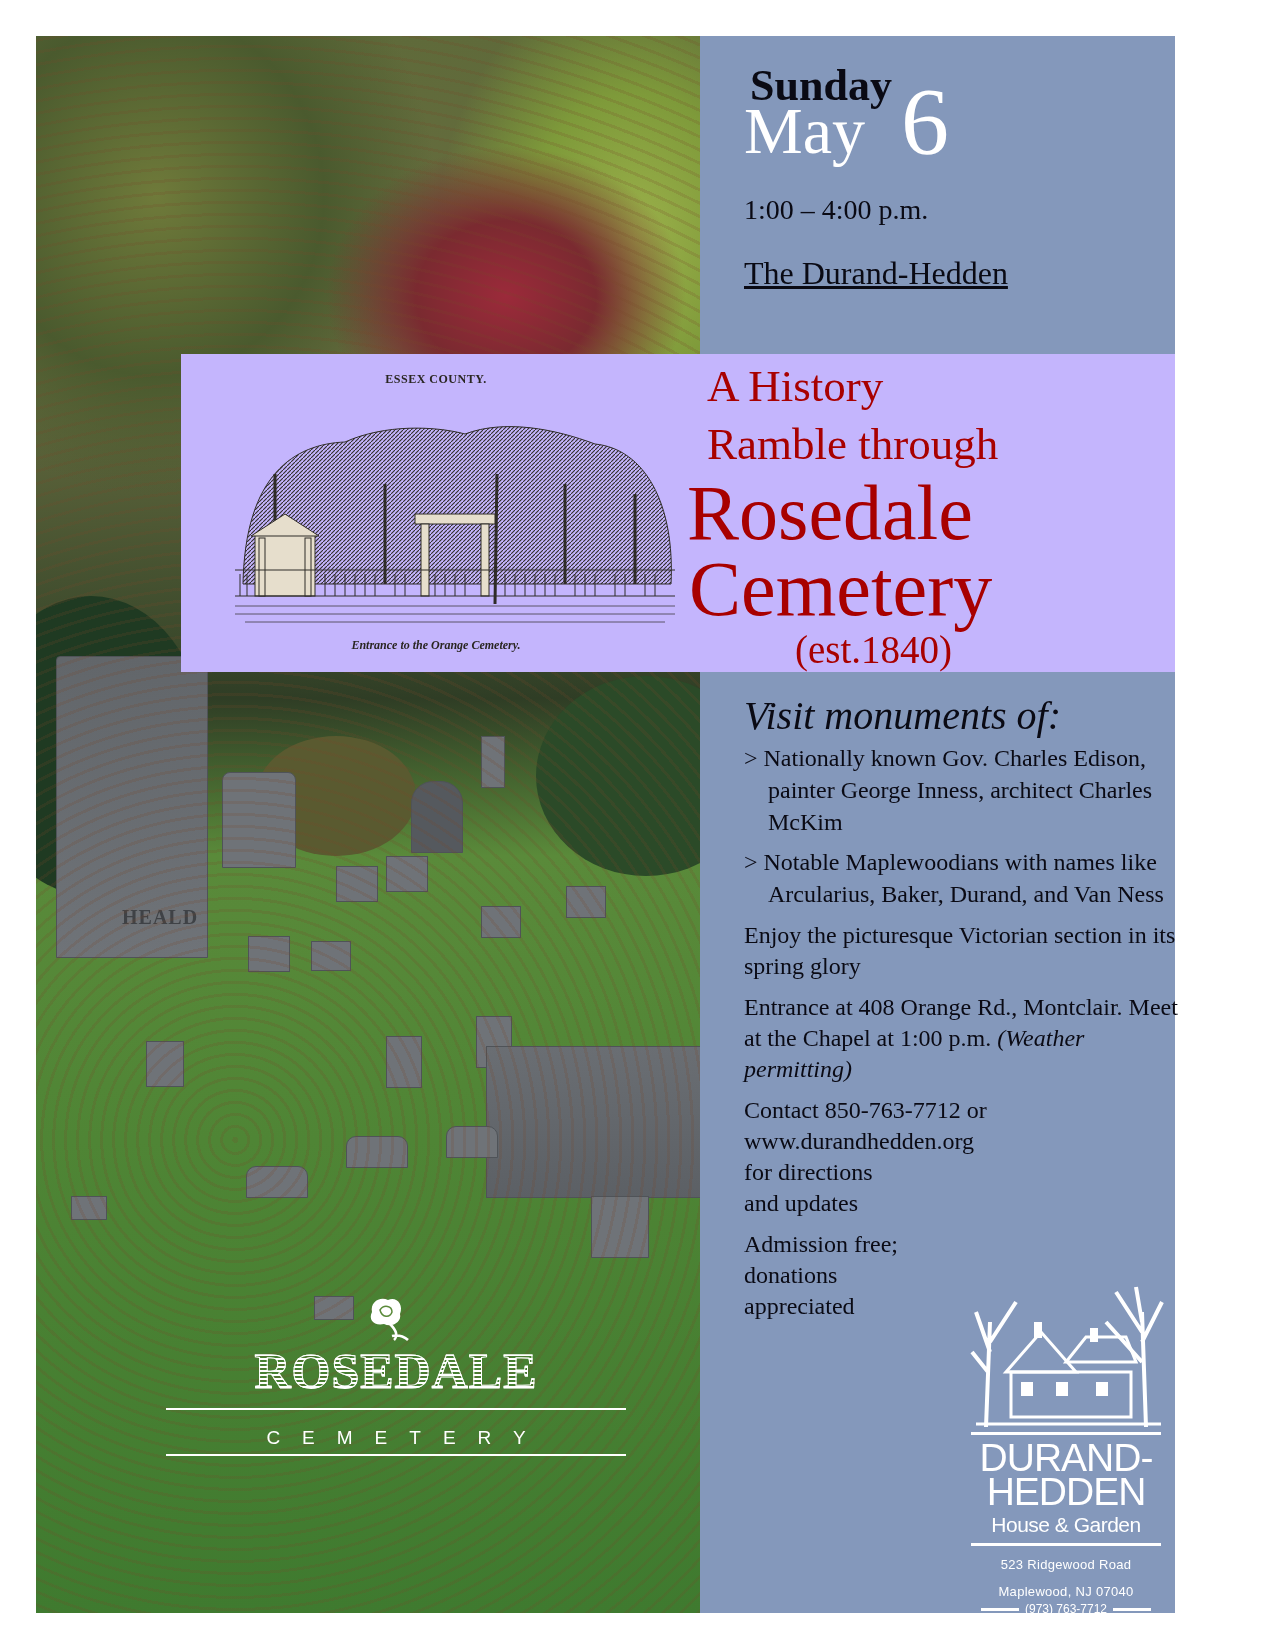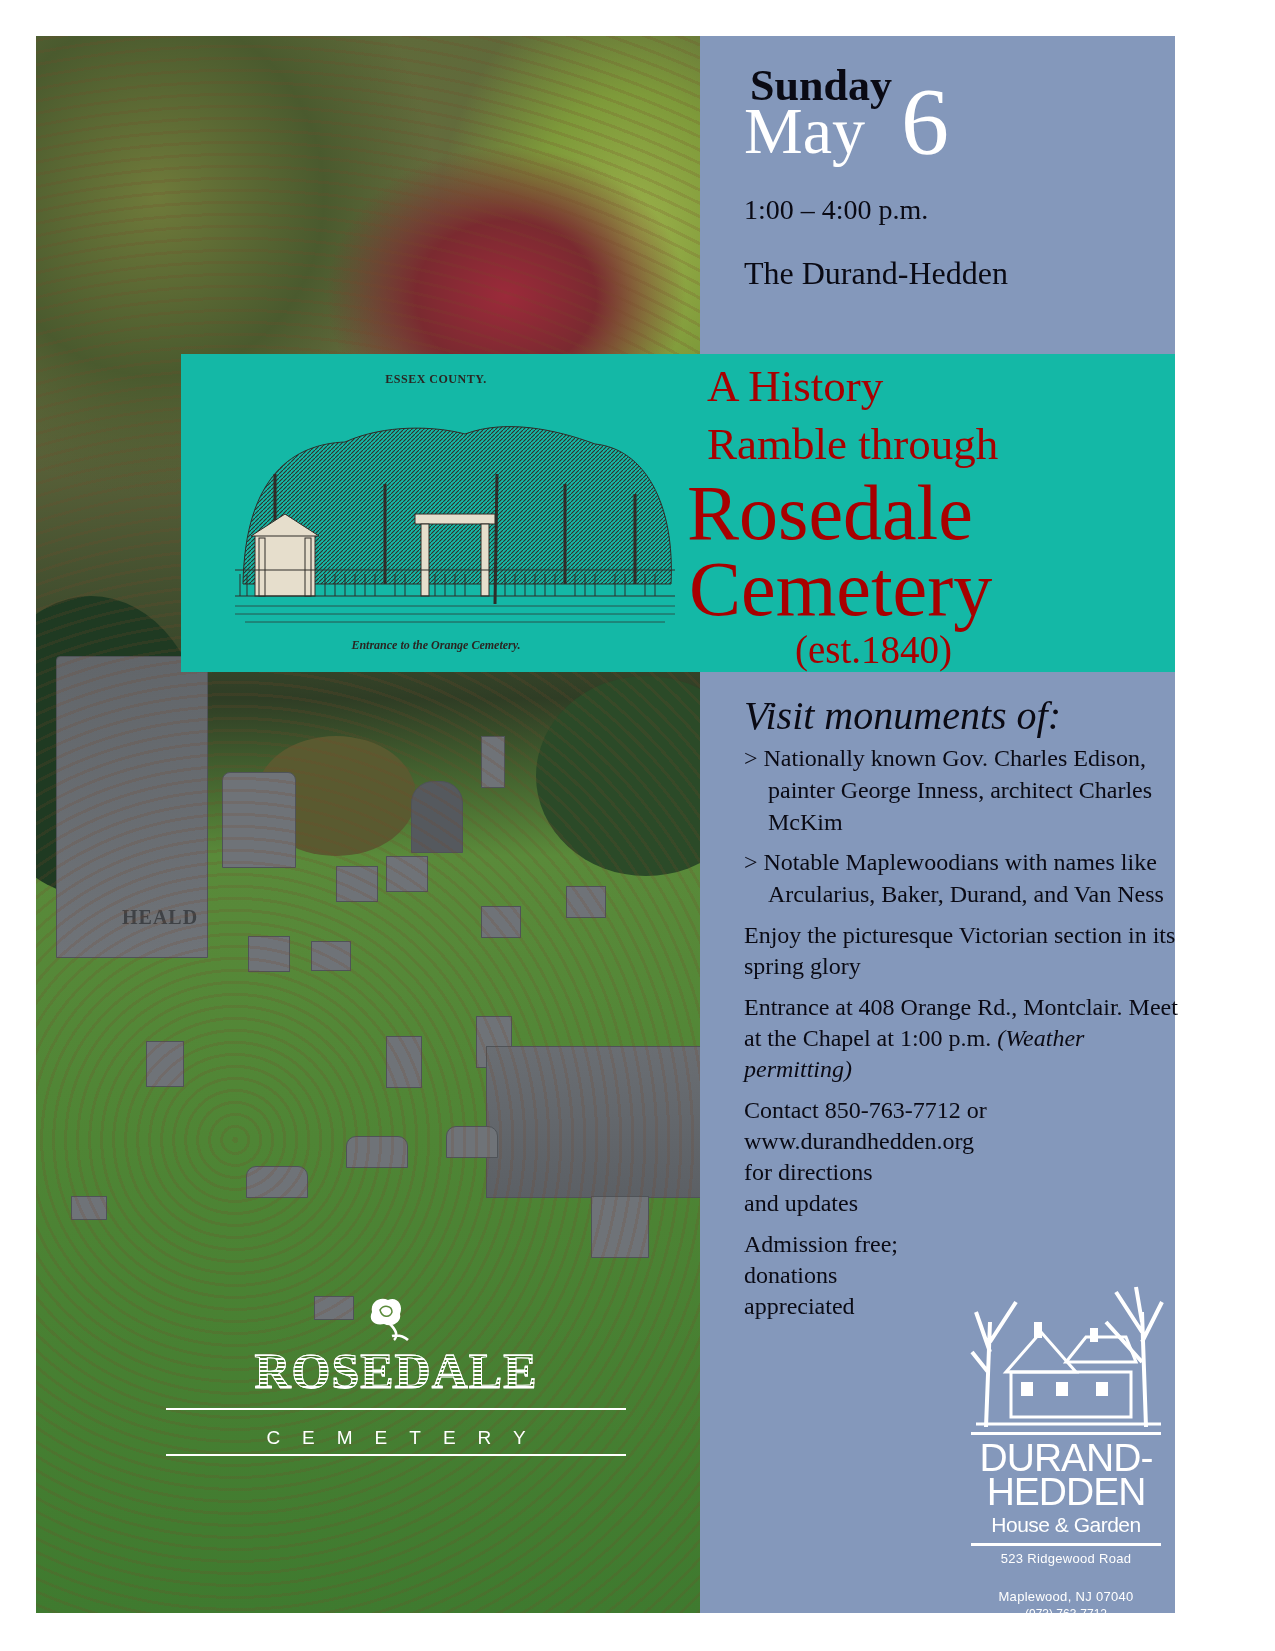--- a/index.html
+++ b/index.html
@@ -10,52 +10,52 @@
       radial-gradient(ellipse 180px 150px at 470px 260px, #9b2a3a 0%, #7a2a30 50%, rgba(122,42,48,0) 100%),
       radial-gradient(ellipse 200px 260px at 600px 200px, #9bb04a 0%, #7e9a3a 55%, rgba(126,154,58,0) 100%),
       radial-gradient(ellipse 280px 300px at 120px 160px, #6f7a3a 0%, #4a5a2e 60%, rgba(74,90,46,0) 100%),
       linear-gradient(180deg, #5f6a3a 0%, #6a6e40 20%, #3c4a2c 38%, #2f3d25 42%, #5a8a3a 52%, #4f8535 70%, #3f7a2f 100%);
   }
   .photo .monument { position:absolute; background:#6f7378; border:1px solid #4f5358; }
   .photo .bush { position:absolute; border-radius:50%; background:#2e4a25; }
   .photo .leafy { position:absolute; inset:0; background:
       repeating-radial-gradient(circle at 30% 70%, rgba(120,70,40,.18) 0 3px, rgba(0,0,0,0) 3px 12px); }
   .blue { position:absolute; left:664px; top:0; width:475px; height:1577px; background:#8498bb; }
-  .band { position:absolute; left:145px; top:318px; width:994px; height:318px; background:#14b8a6; }
+  .band { position:absolute; left:145px; top:318px; width:994px; height:318px; background:#c4b5fd; }
   .engraving { position:absolute; left:10px; top:18px; width:490px; height:295px; }
   .engraving .caption-top { position:absolute; left:0; width:100%; top:0; text-align:center; font-size:12px; font-weight:bold; letter-spacing:.5px; color:#2a2622; }
   .engraving .art { position:absolute; left:44px; top:42px; width:440px; height:228px; }
   .engraving .caption-bottom { position:absolute; left:0; width:100%; top:266px; text-align:center; font-size:12px; font-style:italic; font-weight:bold; color:#2a2622; }
   .title { position:absolute; left:506px; top:10px; color:#a80000; }
   .title .l1 { position:absolute; left:20px; top:0; font-size:45px; white-space:nowrap; line-height:1; }
   .title .l2 { position:absolute; left:20px; top:58px; font-size:45px; white-space:nowrap; line-height:1; }
   .title .l3 { position:absolute; left:0; top:110px; font-size:78px; white-space:nowrap; line-height:1; }
   .title .l4 { position:absolute; left:2px; top:186px; font-size:78px; white-space:nowrap; line-height:1; }
   .title .l5 { position:absolute; left:108px; top:266px; font-size:39px; white-space:nowrap; line-height:1; }
   .date-sunday { position:absolute; left:714px; top:28px; font-size:44px; font-weight:bold; color:#0a0a14; line-height:1; }
   .date-may { position:absolute; left:708px; top:62px; font-size:66px; color:#ffffff; line-height:1; }
   .date-six { position:absolute; left:865px; top:38px; font-size:96px; color:#ffffff; line-height:1; }
   .time { position:absolute; left:708px; top:158px; font-size:28px; color:#0a0a14; }
-  .presents { position:absolute; left:708px; top:218px; font-size:32px; color:#0a0a14; line-height:38px; }
+  .presents { position:absolute; left:708px; top:218px; font-size:32px; color:#0a0a14; line-height:38px;text-decoration:underline; }
   .info { position:absolute; left:708px; top:660px; width:440px; color:#0a0a14; }
   .info .heading { font-size:40px; font-style:italic; line-height:1; margin-bottom:6px; }
   .info .bullet { font-size:24px; line-height:32px; padding-left:24px; text-indent:-24px; margin-bottom:8px; }
   .info .para { font-size:24px; line-height:31px; margin-top:10px; }
   .info .para i { font-style:italic; }
   .rosedale-logo { position:absolute; left:130px; top:1260px; width:460px; height:160px; color:#ffffff; text-align:center; }
   .rosedale-logo .rose { position:absolute; left:200px; top:0; width:44px; height:48px; }
   .rosedale-logo .word { position:absolute; left:0; top:50px; width:100%; font-size:50px; letter-spacing:1px; font-weight:bold; -webkit-text-stroke:1px #ffffff; color:transparent; background:repeating-linear-gradient(180deg,#ffffff 0 2px, rgba(255,255,255,0) 2px 4px); -webkit-background-clip:text; background-clip:text; line-height:1; }
   .rosedale-logo .rule { position:absolute; left:0; width:100%; height:2px; background:#ffffff; }
   .rosedale-logo .sub { position:absolute; left:0; top:132px; width:100%; font-family:"Liberation Sans","DejaVu Sans",sans-serif; font-size:19px; letter-spacing:22px; text-indent:22px; line-height:1; }
   .dh-logo { position:absolute; left:920px; top:1246px; width:220px; color:#ffffff; text-align:center; }
   .dh-logo .house { width:200px; height:150px; margin:0 auto; display:block; }
   .dh-logo .rule { height:3px; background:#ffffff; width:190px; margin:0 auto; }
   .dh-logo .name { font-family:"Liberation Sans","DejaVu Sans",sans-serif; font-size:39px; line-height:34px; letter-spacing:-1px; margin-top:6px; font-weight:normal; }
   .dh-logo .sub { font-family:"Liberation Sans","DejaVu Sans",sans-serif; font-size:21px; margin:4px 0 6px; letter-spacing:-.5px; }
-  .dh-logo .addr { font-family:"Liberation Sans","DejaVu Sans",sans-serif; font-size:13px; line-height:21px; letter-spacing:.3px; margin-top:2px; }
+  .dh-logo .addr { font-family:"Liberation Sans","DejaVu Sans",sans-serif; font-size:13px; line-height:21px; letter-spacing:.3px; margin-top:8px; }
   .dh-logo .phone { display:flex; align-items:center; justify-content:center; gap:6px; font-family:"Liberation Sans","DejaVu Sans",sans-serif; font-size:12px; }
   .dh-logo .phone span.dash { display:inline-block; width:38px; height:3px; background:#fff; }
 </style>
 </head>
 <body>
 
 <div class="poster">
 
   <div class="photo">
     <div class="bush" style="left:-60px;top:560px;width:230px;height:300px;background:#1f3a22;"></div>
@@ -178,21 +178,21 @@
       <path d="M10 142 L195 142" stroke="#ffffff" stroke-width="3"></path>
     </svg>
     <div class="rule"></div>
     <div class="name">
       <div>DURAND-</div>
       <div>HEDDEN</div>
     </div>
     <div class="sub">House &amp; Garden</div>
     <div class="rule"></div>
     <div class="addr">523 Ridgewood Road</div>
-    <div class="addr" style="margin-top:17px;">Maplewood, NJ 07040</div>
+    <div class="addr" style="margin-top:6px;">Maplewood, NJ 07040</div>
     <div class="phone">
       <span class="dash"></span>
       <span>(973) 763-7712</span>
       <span class="dash"></span>
     </div>
   </div>
 
 </div>
 
 </body></html>

